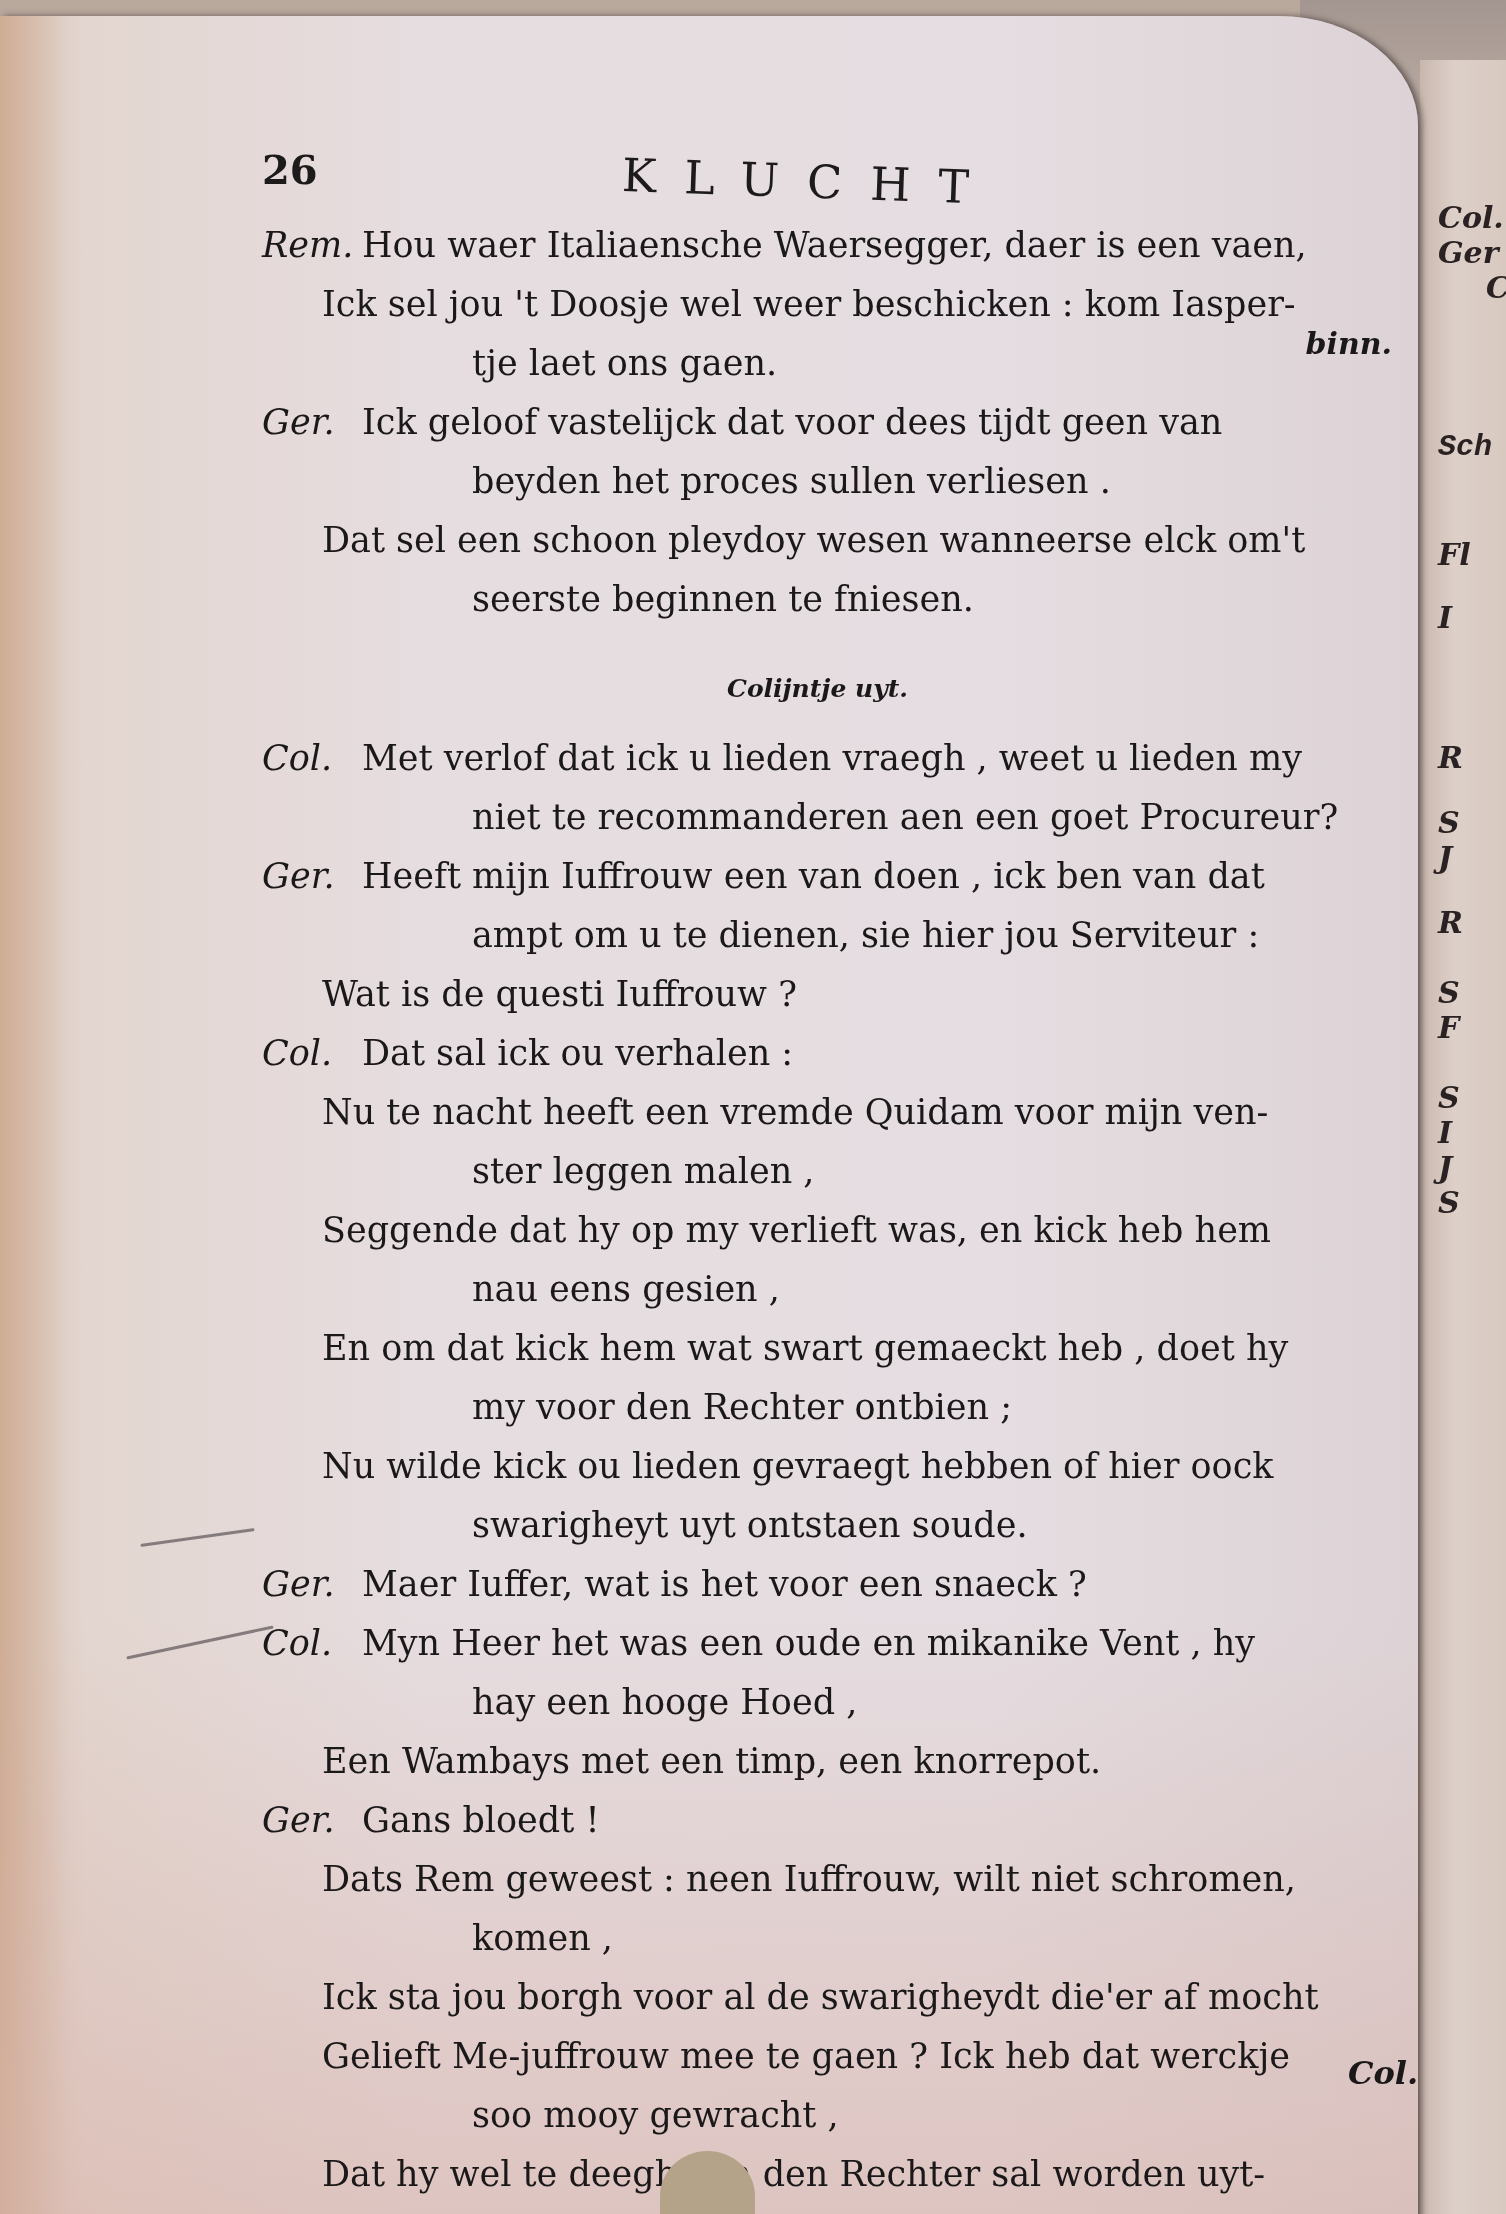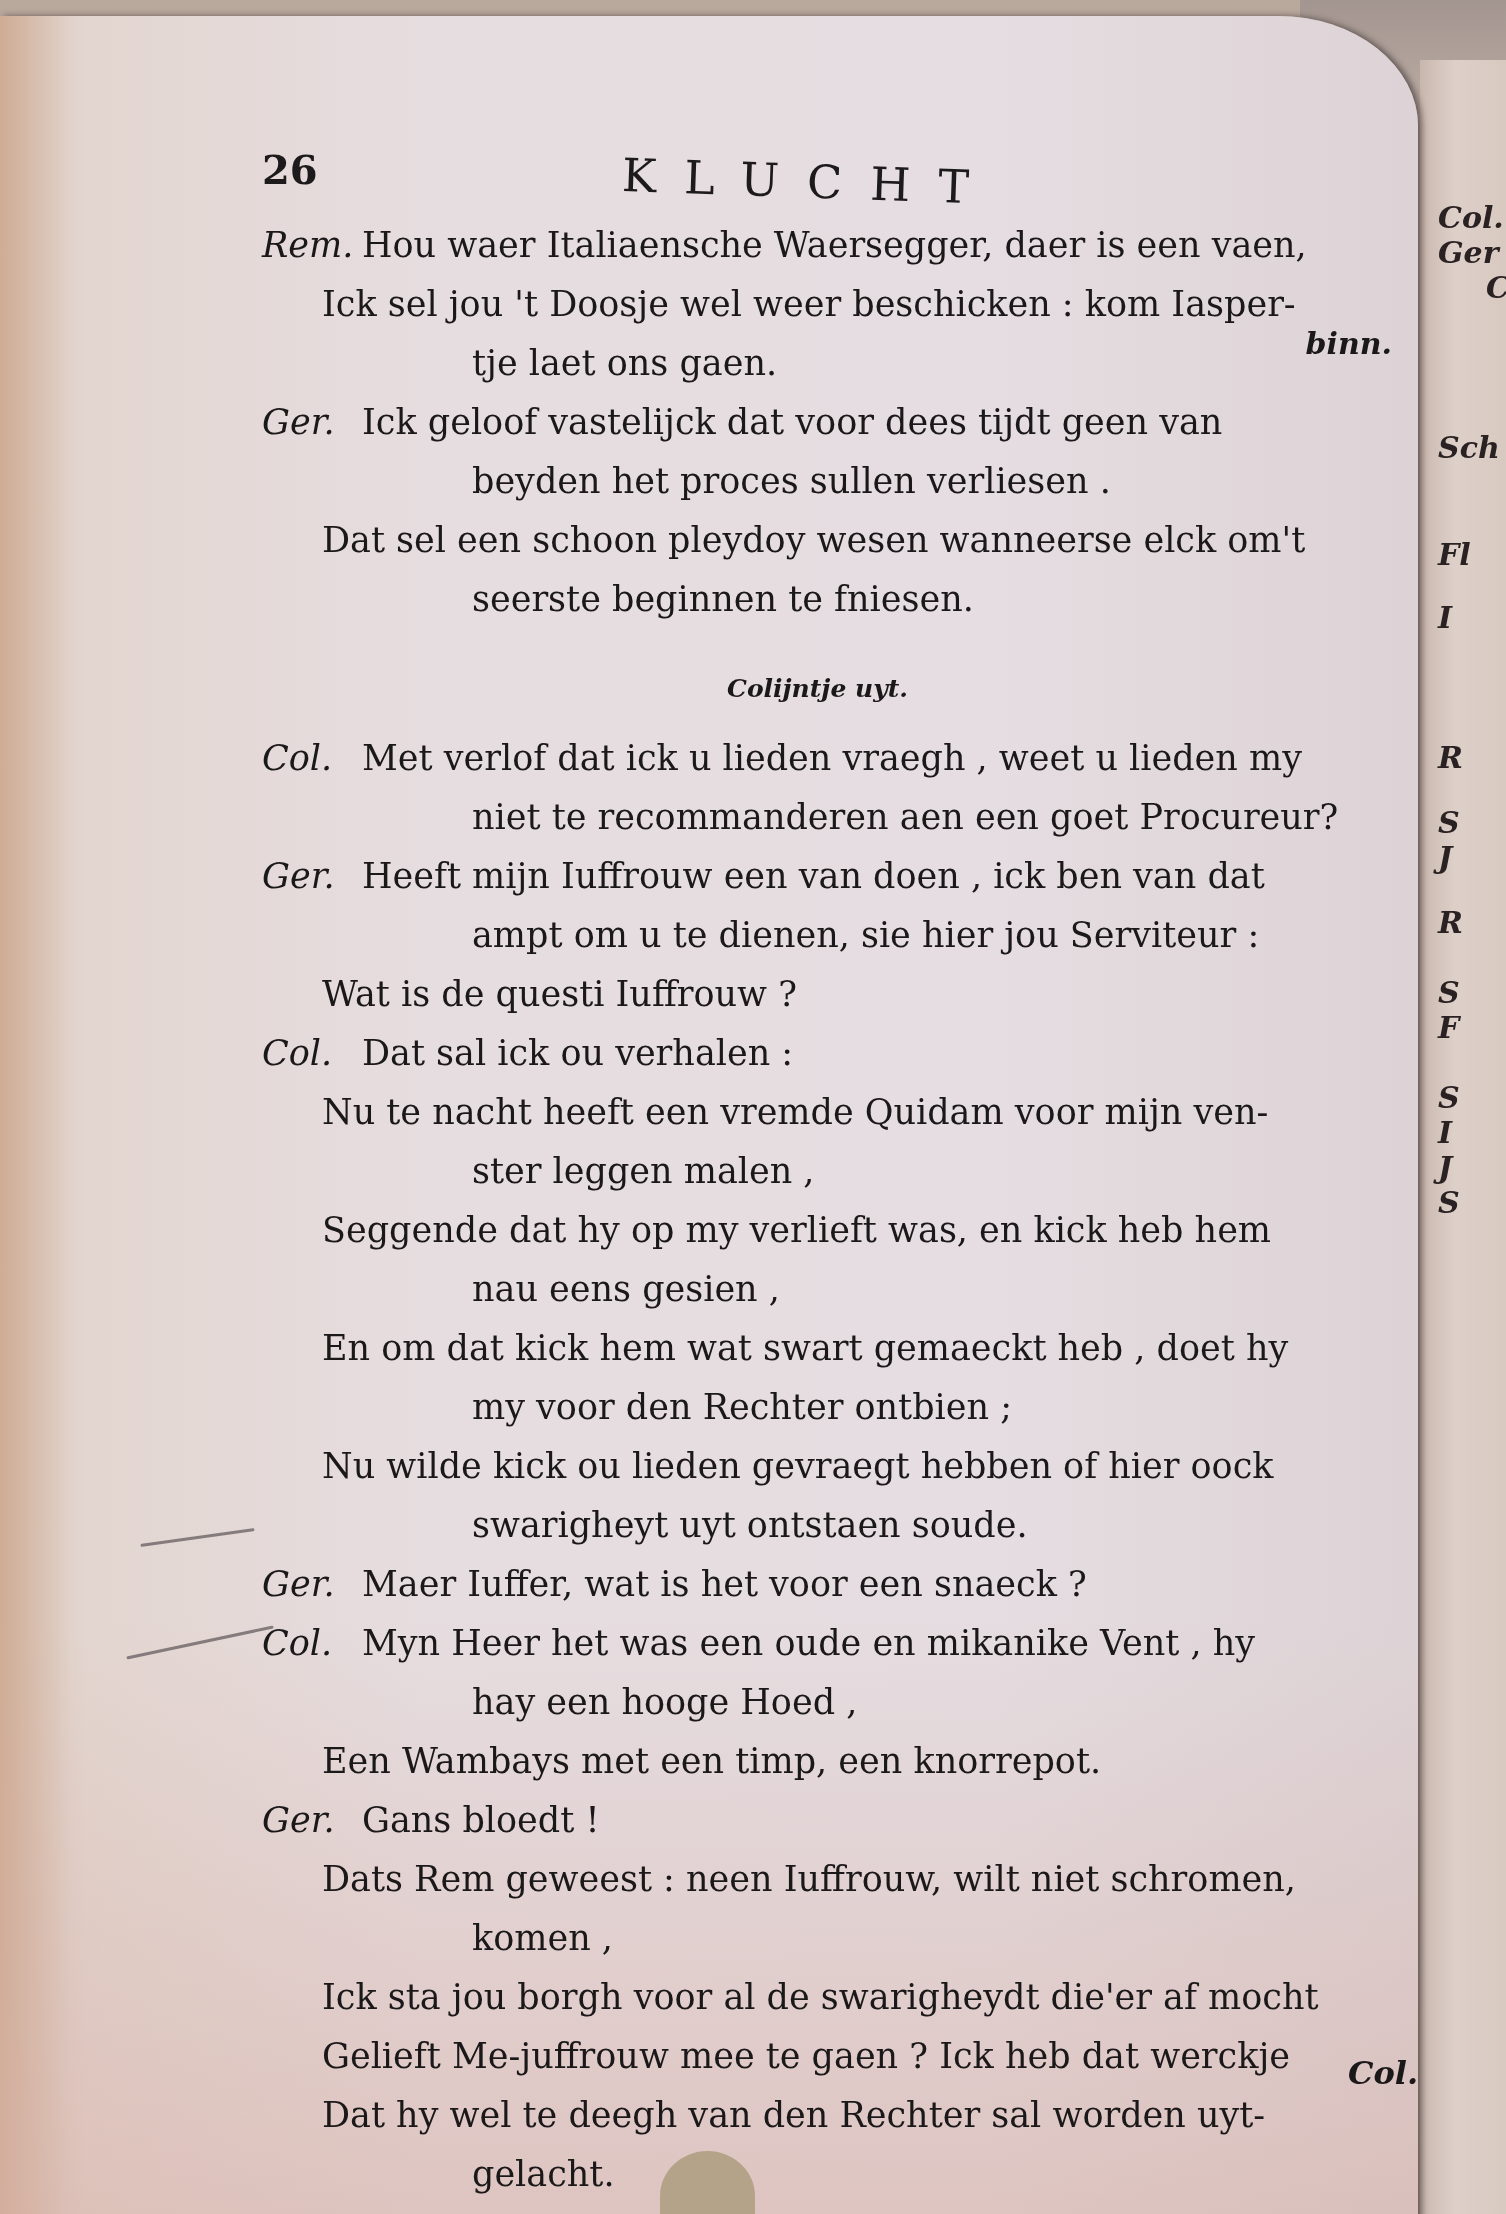--- a/index.html
+++ b/index.html
@@ -80,21 +80,21 @@
 </style>
 </head>
 <body>
 
 <div class="backdrop"></div>
 
 <div class="next-page" id="next-page">
     <div class="frag" style="top: 140px;">Col.</div>
     <div class="frag" style="top: 175px; text-align: right;">Ger</div>
     <div class="frag" style="top: 210px; margin-left: 48px;">Col</div>
-    <div class="frag" style="top: 370px;">Sch</div>
+    <div class="frag" style="top: 370px; font-family: Liberation Mono, monospace;">Sch</div>
     <div class="frag" style="top: 445px; margin-top: 32px;">Fl</div>
     <div class="frag" style="top: 540px;">I</div>
     <div class="frag" style="top: 680px;">R</div>
     <div class="frag" style="top: 745px;">S</div>
     <div class="frag" style="top: 780px;">J</div>
     <div class="frag" style="top: 845px;">R</div>
     <div class="frag" style="top: 915px;">S</div>
     <div class="frag" style="top: 950px;">F</div>
     <div class="frag" style="top: 1020px;">S</div>
     <div class="frag" style="top: 1055px;">I</div>
@@ -140,20 +140,21 @@
         <div class="line cont-indent"><span>swarigheyt uyt ontstaen soude.</span></div>
         <div class="line"><span class="speaker">Ger.</span><span>Maer Iuffer, wat is het voor een snaeck ?</span></div>
         <div class="line"><span class="speaker">Col.</span><span>Myn Heer het was een oude en mikanike Vent , hy</span></div>
         <div class="line cont-indent"><span>hay een hooge Hoed ,</span></div>
         <div class="line verse-indent"><span>Een Wambays met een timp, een knorrepot.</span></div>
         <div class="line"><span class="speaker">Ger.</span><span>Gans bloedt !</span></div>
         <div class="line verse-indent"><span>Dats Rem geweest : neen Iuffrouw, wilt niet schromen,</span></div>
         <div class="line cont-indent"><span>komen ,</span></div>
         <div class="line verse-indent"><span>Ick sta jou borgh voor al de swarigheydt die'er af mocht</span></div>
         <div class="line verse-indent"><span>Gelieft Me-juffrouw mee te gaen ? Ick heb dat werckje</span></div>
+        <div class="line cont-indent"><span>soo mooy gewracht ,</span></div>
         <div class="line verse-indent"><span>Dat hy wel te deegh van den Rechter sal worden uyt-</span></div>
         <div class="line cont-indent"><span>gelacht.</span></div>
       </div>
   </div>
 
   <div class="catchword">Col.</div>
 
   <div class="pencil-mark" style="left:140px; top:1520px; width:115px; transform:rotate(-8deg);"></div>
   <div class="pencil-mark" style="left:125px; top:1625px; width:150px; transform:rotate(-12deg);"></div>
 

